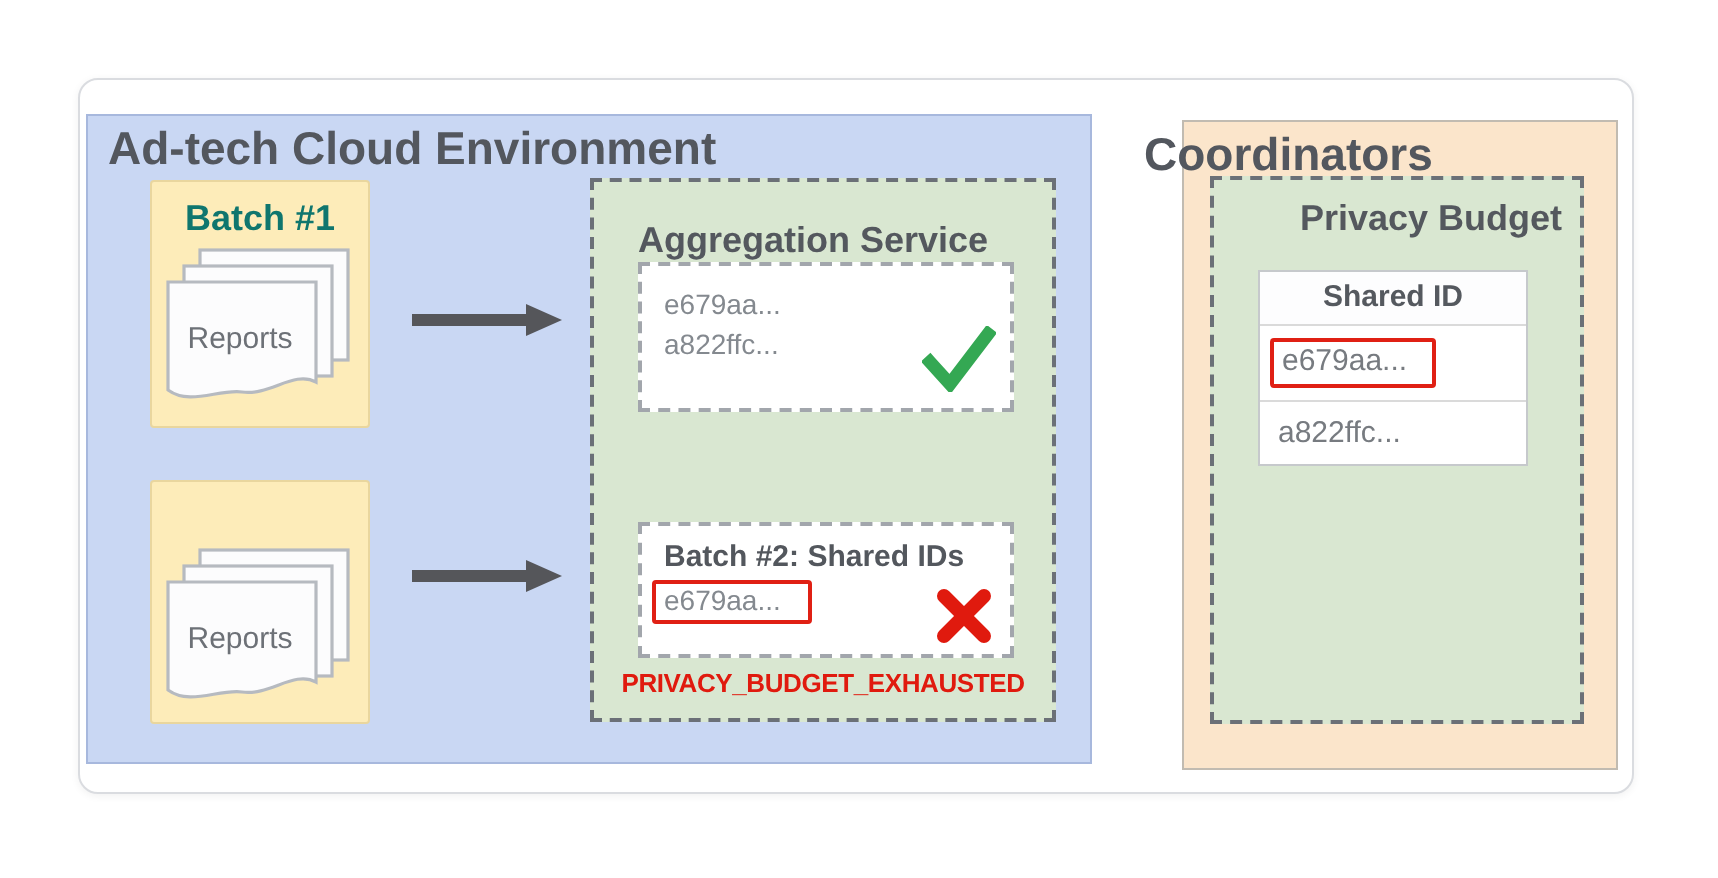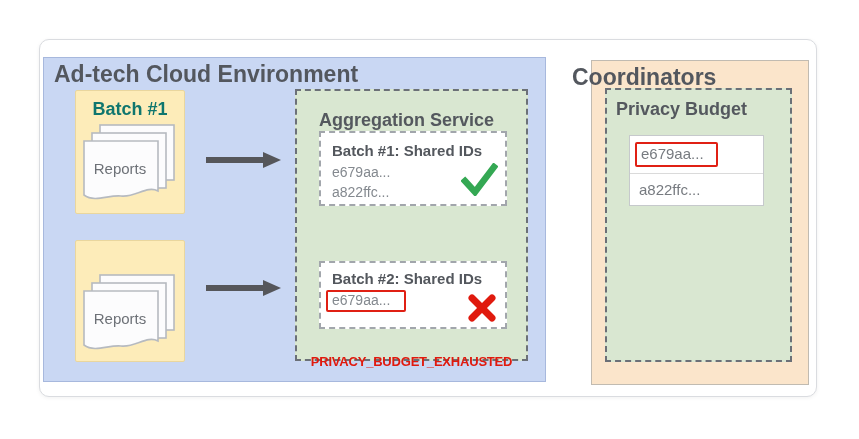--- a/index.html
+++ b/index.html
@@ -29,36 +29,36 @@
 
   
   .arrow{left:203px;width:80px;height:20px;}
   #arrow1{top:150px;}
   #arrow2{top:278px;}
 
   
   #agg{left:295px;top:89px;width:233px;height:272px;background:#d9e7d1;border:2px dashed #6b7077;}
   .panel-title{font-size:18px;font-weight:bold;color:#54585e;text-align:center;}
   #agg-title{left:295px;top:110px;width:223px;}
-  #pb-title{left:571px;top:99px;width:221px;}
+  #pb-title{left:605px;top:99px;width:221px;}
 
   
   .result-box{left:319px;width:188px;background:#fff;border:2px dashed #a2a6ac;padding:9px 10px 6px 11px;}
   #result1{top:131px;height:75px;}
   #result2{top:261px;height:68px;padding-top:7px;}
   .result-title{font-size:15px;font-weight:bold;color:#53575d;line-height:18px;margin-bottom:2px;}
   .id-line{font-size:14px;color:#84898f;line-height:20px;}
   .red-outline{display:inline-block;border:2px solid #e02014;border-radius:2px;
                padding:0 14px 1px 4px;margin-left:-6px;line-height:17px;}
   .check-icon-svg{position:absolute;right:7px;bottom:8px;}
   .x-icon-svg{position:absolute;right:9px;bottom:5px;}
 
   
   #error-label{left:295px;top:334px;width:233px;text-align:center;
-               font-size:13px;font-weight:bold;color:#e01a0e;letter-spacing:-0.2px;margin-top:20px;}
+               font-size:13px;font-weight:bold;color:#e01a0e;letter-spacing:-0.2px;}
 
   
   #coord{left:591px;top:60px;width:218px;height:325px;background:#fbe5cb;border:1px solid #c1bbb1;}
   #pb{left:605px;top:88px;width:187px;height:274px;background:#d9e7d1;border:2px dashed #6b7077;}
 
   
   #sid-table{left:629px;top:135px;width:135px;background:#fdfdfe;border:1px solid #c6c9cc;}
   #sid-header{height:26px;line-height:26px;text-align:center;font-size:15px;font-weight:bold;
               color:#55595f;border-bottom:1px solid #dadada;}
   .sid-row{display:flex;align-items:center;font-size:15px;color:#777b80;background:#fff;}
@@ -99,21 +99,20 @@
 </svg>
 <svg class="abs arrow" id="arrow2" viewBox="0 0 80 20">
   <line x1="3" y1="10" x2="62" y2="10" stroke="#55565a" stroke-width="6"></line>
   <polygon points="60,2 78,10 60,18" fill="#55565a"></polygon>
 </svg>
 
 <div class="abs" id="agg"></div>
 <div class="abs panel-title" id="agg-title">Aggregation Service</div>
 
 <div class="abs result-box" id="result1">
-  <div class="result-title">Batch #1: Shared IDs</div>
   <div class="id-line">e679aa...</div>
   <div class="id-line">a822ffc...</div>
   <svg class="check-icon-svg" width="37" height="33" viewBox="0 0 37 33">
     <path d="M4 18 L14 29 L33 4" fill="none" stroke="#34a853" stroke-width="6.5" stroke-linecap="square" stroke-linejoin="miter"></path>
   </svg>
 </div>
 
 <div class="abs result-box" id="result2">
   <div class="result-title">Batch #2: Shared IDs</div>
   <div class="id-line">
@@ -127,19 +126,20 @@
 
 <div class="abs" id="error-label">PRIVACY_BUDGET_EXHAUSTED</div>
 
 <div class="abs" id="coord"></div>
 <div class="abs section-title" id="coord-title">Coordinators</div>
 
 <div class="abs" id="pb"></div>
 <div class="abs panel-title" id="pb-title">Privacy Budget</div>
 
 <div class="abs" id="sid-table">
+  <div id="sid-header">Shared ID</div>
   <div class="sid-row" id="sid-row1">
     <span class="red-outline"><span>e679aa...</span></span>
   </div>
   <div class="sid-row" id="sid-row2">
     <span>a822ffc...</span>
   </div>
 </div>
 
 </body></html>

